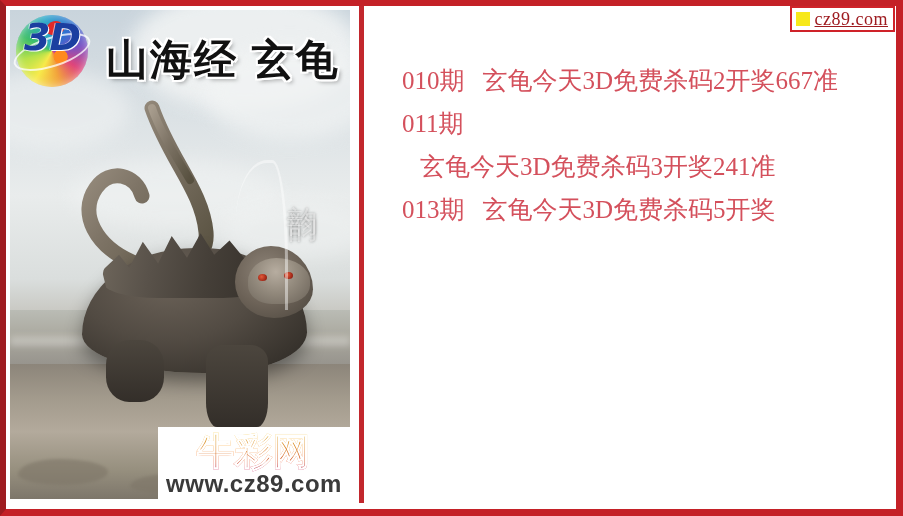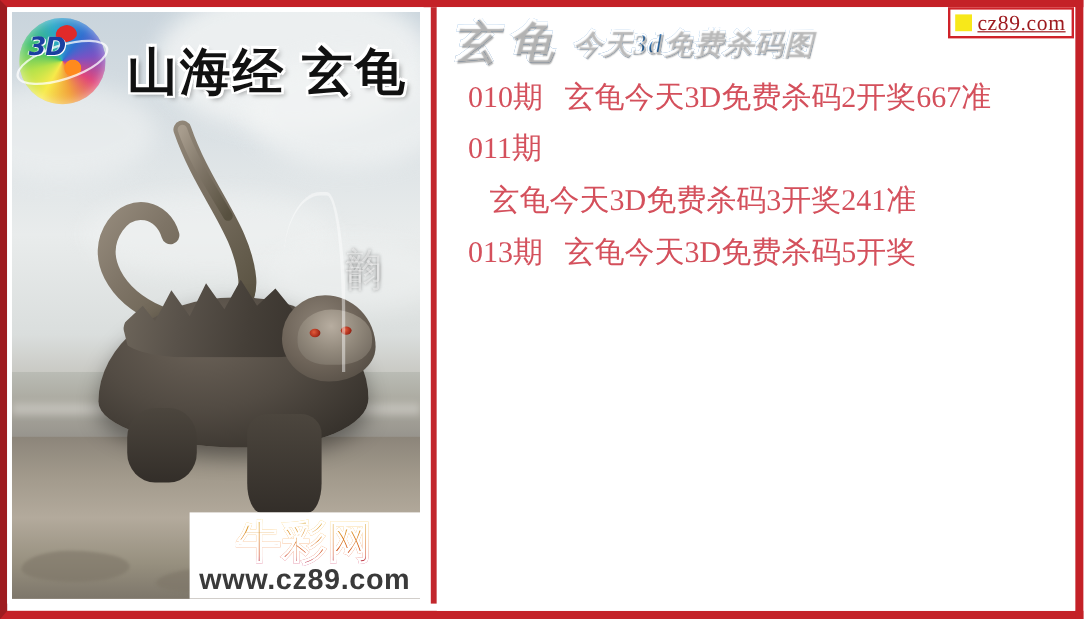--- a/index.html
+++ b/index.html
@@ -133,23 +133,23 @@
   }
   #logo3d {
     position: absolute; left: 6px; top: 5px;
     width: 72px; height: 72px; border-radius: 50%;
     background:
       radial-gradient(circle at 62% 58%, #ff8a1e 0%, #ff8a1e 11%, rgba(255,138,30,0) 12%),
       conic-gradient(from 210deg, #f7ea4a 0%, #b6e24a 12%, #3fbf6a 24%, #2aa7c9 38%, #2f6fd0 52%, #7a52c4 64%, #e0457a 76%, #f2a33c 88%, #f7ea4a 100%);
     box-shadow: inset 0 0 10px rgba(255,255,255,.55);
   }
   #logo3d .txt3d {
-    position: absolute; left: 8px; top: 12px;
+    position: absolute; left: 8px; top: 0;
     font-family: "DejaVu Sans", sans-serif;
-    font-weight: bold; font-size: 21px; font-style: italic;
+    font-weight: bold; font-size: 38px; font-style: italic;
     color: #1b3fa0;
     text-shadow: 1px 1px 0 #fff, -1px 0 0 rgba(255,255,255,.6);
     letter-spacing: -1px;
   }
   #logo3d .spark {
     position: absolute; left: 30px; top: 6px; width: 18px; height: 14px;
     background: #e02a2a; border-radius: 50% 50% 50% 50% / 60% 60% 40% 40%;
     transform: rotate(-12deg);
   }
   #logo3d .ring {
@@ -302,21 +302,21 @@
   
   #rows {
     position: absolute;
     left: 0; top: 58px;
     width: 100%;
   }
   .row {
     display: flex;
     align-items: baseline;
     height: 43px;
-    padding-left: 26px;
+    padding-left: 38px;
     font-family: "Liberation Serif", "DejaVu Serif", serif;
     font-size: 25px;
     color: #d4505c;
     white-space: nowrap;
   }
   .row .issue { letter-spacing: 0px; }
   .row .body  { padding-left: 18px; }
 </style>
 </head>
 <body>
@@ -383,24 +383,20 @@
 
   <div id="divider"></div>
 
   <div id="content-panel">
 
     <div id="cz-badge">
       <span class="swatch"></span>
       <span class="czlabel">cz89.com</span>
     </div>
 
-    <div id="headline">
-      <span class="big">玄龟</span>
-      <span class="small">今天3d免费杀码图</span>
-    </div>
 
     <div id="rows">
       <div class="row">
         <span class="issue">010期</span>
         <span class="body">玄龟今天3D免费杀码2开奖667准</span>
       </div>
       <div class="row">
         <span class="issue">011期</span>
       </div>
       <div class="row">

